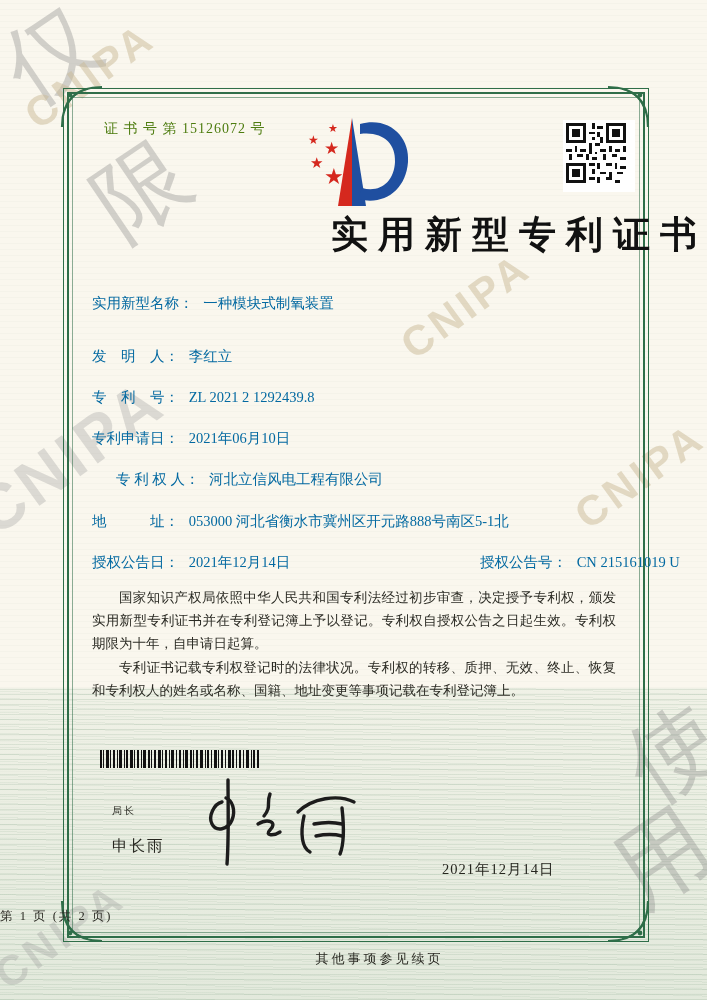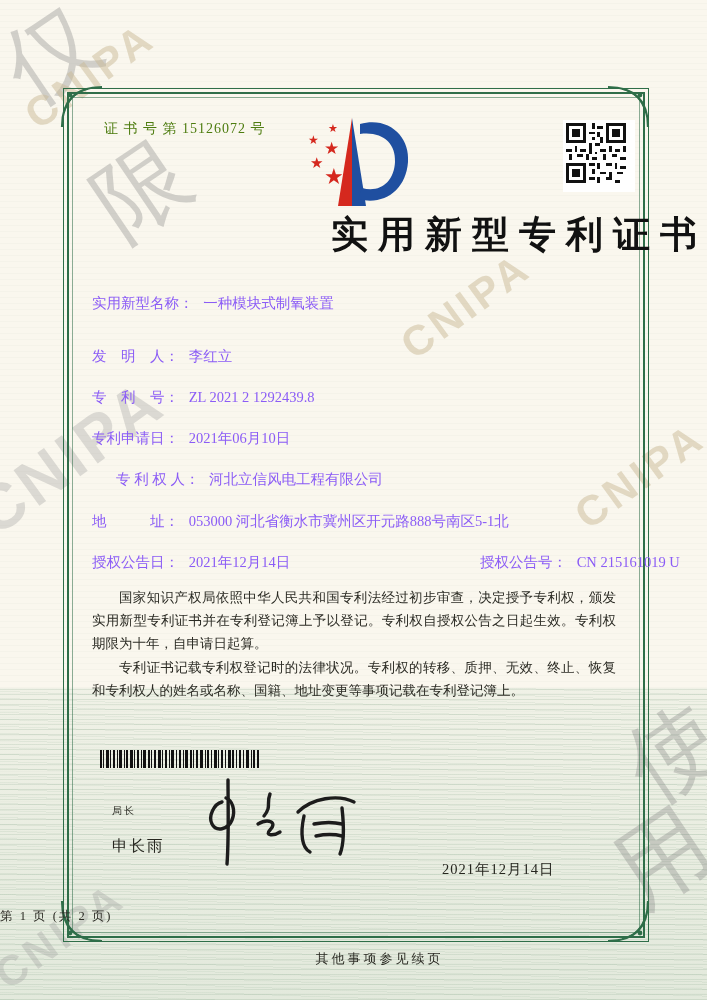--- a/index.html
+++ b/index.html
@@ -42,21 +42,21 @@
   .c-br{right:55px;bottom:55px;transform:scale(-1,-1);}
   
   .content{position:absolute;inset:0;z-index:4;}
   .cert-no{position:absolute;left:104px;top:120px;font-size:14px;letter-spacing:1px;color:#4d7c0f;}
   .logo{position:absolute;left:290px;top:112px;width:130px;height:100px;}
   .qr{position:absolute;left:563px;top:120px;width:66px;height:66px;background:#fff;padding:3px;}
   .title{
     position:absolute;left:0;top:210px;width:100%;text-align:right;
     font-size:37px;font-weight:bold;letter-spacing:10px;color:#111;
   }
-  .field{position:absolute;left:92px;font-size:14.5px;color:#8b5cf6;white-space:nowrap;}
+  .field{position:absolute;left:92px;font-size:14.5px;color:#0369a1;white-space:nowrap;}
   .field .lbl{display:inline-block;}
   .field .val{display:inline-block;margin-left:6px;}
   .grant-no{position:absolute;left:388px;top:0;}
   .paras{position:absolute;left:92px;top:586px;width:524px;font-size:13.5px;line-height:1.72;text-align:justify;color:#2b2b24;}
   .paras p{margin:0;text-indent:2em;}
   .barcode{position:absolute;left:100px;top:750px;width:160px;height:18px;}
   .sign-title{position:absolute;left:112px;top:804px;font-size:10px;letter-spacing:2px;}
   .sign-name{position:absolute;left:112px;top:836px;font-size:15.5px;letter-spacing:2px;}
   .signature{position:absolute;left:192px;top:772px;width:180px;height:100px;}
   .sign-date{position:absolute;left:442px;top:860px;font-size:14.5px;letter-spacing:1px;}

